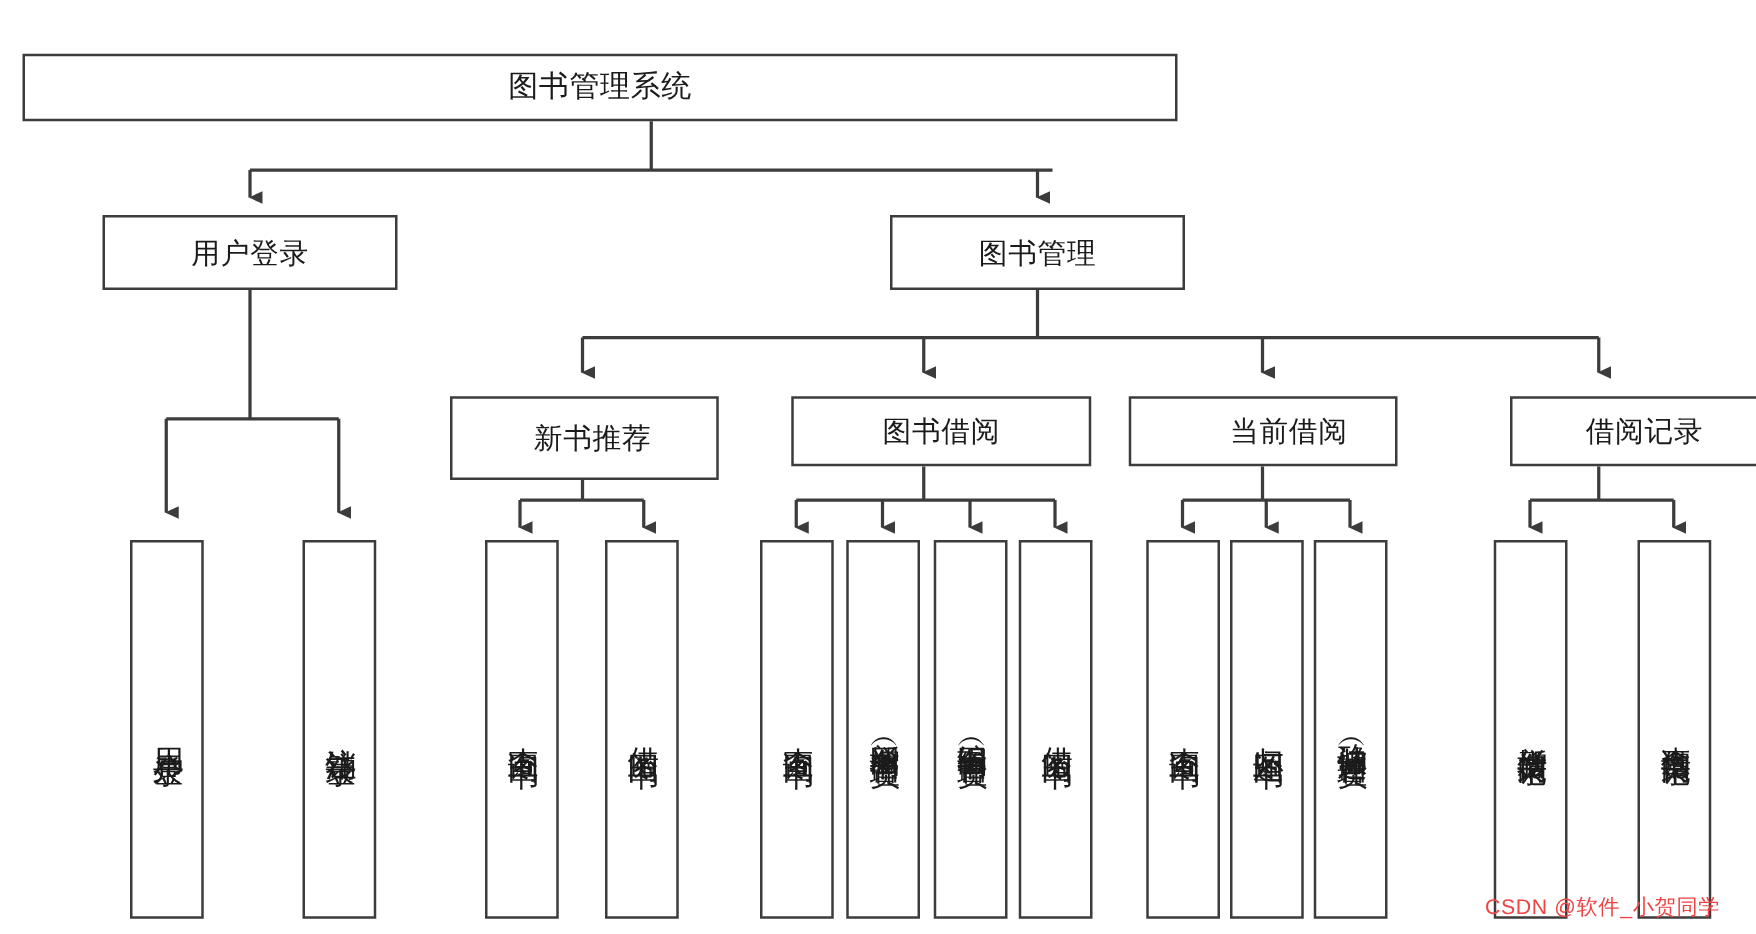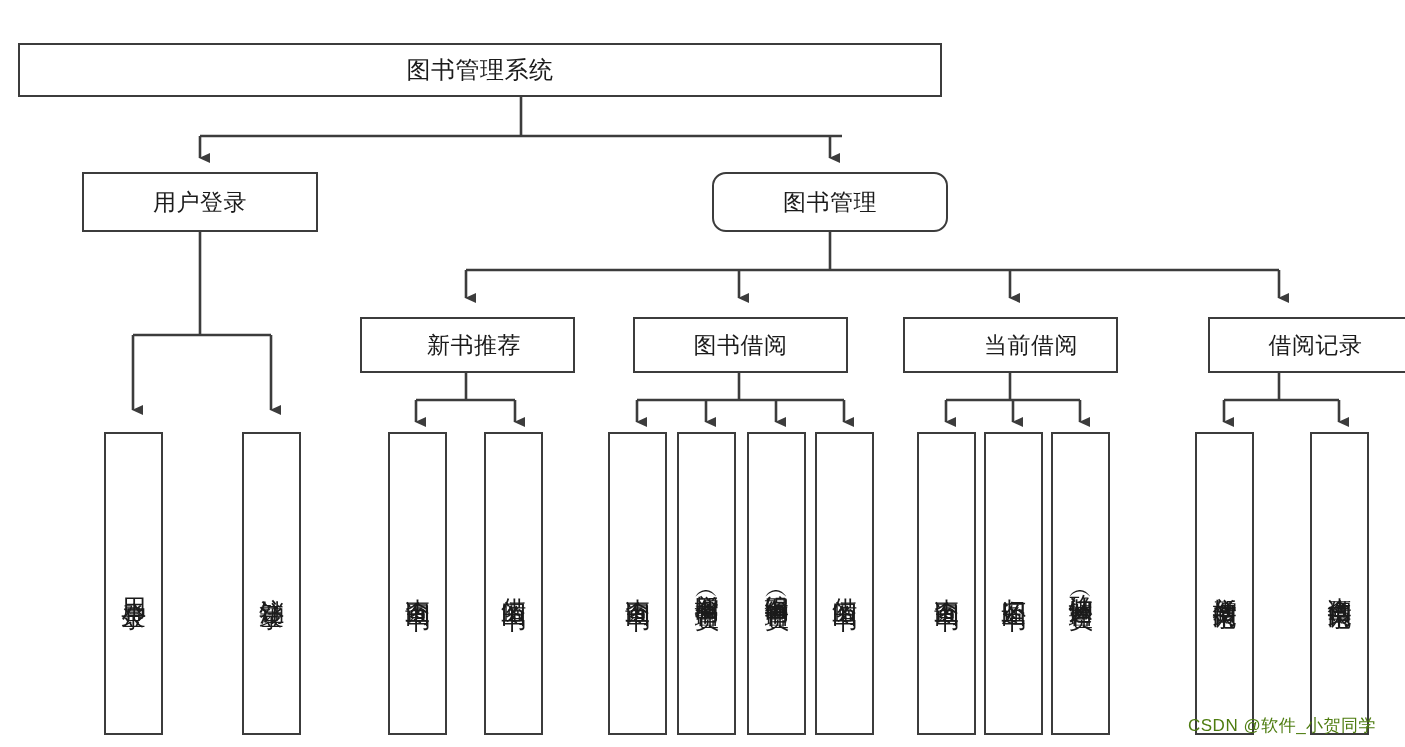--- a/index.html
+++ b/index.html
@@ -65,21 +65,21 @@
   }
   .node.vert.tall-text .label {
     font-size: 24px;
     letter-spacing: 2px;
   }
   .watermark {
     position: absolute;
     left: 1188px;
     top: 714px;
     font-size: 17px;
-    color: #4d7c0f;
+    color: #ef4444;
     white-space: nowrap;
     letter-spacing: 0.5px;
   }
 </style>
 </head>
 <body>
 
 <div id="diagram-root">
 
   <svg class="connectors" viewBox="0 0 1405 747" xmlns="http://www.w3.org/2000/svg">
@@ -132,28 +132,28 @@
     </g>
   </svg>
 
   <div class="node horiz root" style="left:18px; top:12px; width:924px; height:54px;margin-top:31px;">
     <span class="label">图书管理系统</span>
   </div>
 
   <div class="node horiz" style="left:82px; top:172px; width:236px; height:60px;">
     <span class="label">用户登录</span>
   </div>
-  <div class="node horiz" style="left:712px; top:172px; width:236px; height:60px;border-radius:14px;">
+  <div class="node horiz" style="left:712px; top:172px; width:236px; height:60px;">
     <span class="label">图书管理</span>
   </div>
 
-  <div class="node horiz" style="left:360px; top:317px; width:215px; height:56px;padding-left:13px;">
+  <div class="node horiz" style="left:360px; top:317px; width:215px; height:67px;padding-left:13px;">
     <span class="label">新书推荐</span>
   </div>
-  <div class="node horiz" style="left:633px; top:317px; width:215px; height:56px;">
+  <div class="node horiz" style="left:633px; top:317px; width:240px; height:56px;">
     <span class="label">图书借阅</span>
   </div>
   <div class="node horiz" style="left:903px; top:317px; width:215px; height:56px;padding-left:41px;">
     <span class="label">当前借阅</span>
   </div>
   <div class="node horiz" style="left:1172px; top:317px; width:215px; height:56px;margin-left:36px;">
     <span class="label">借阅记录</span>
   </div>
 
   <div class="node vert" style="left:104px; top:432px; width:59px; height:303px;">

